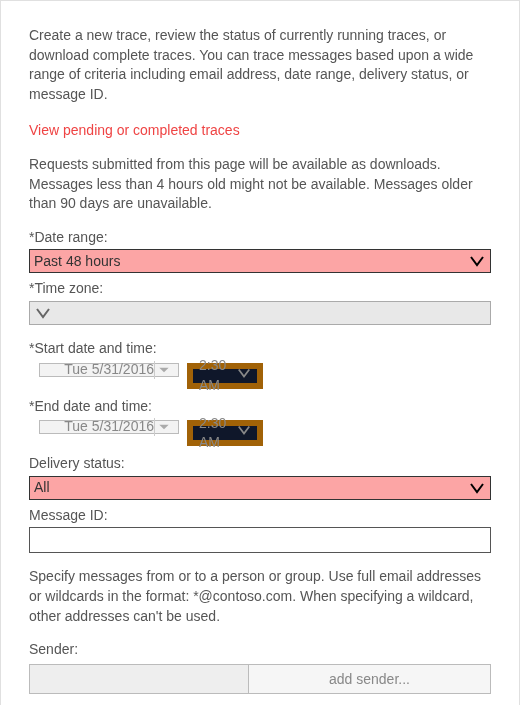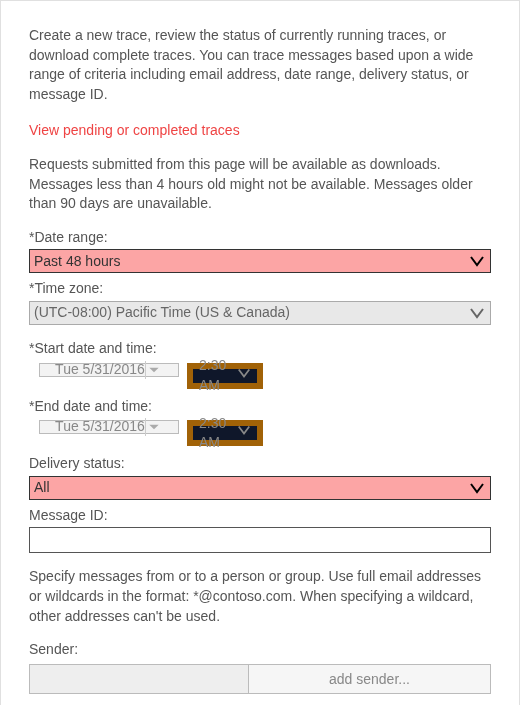--- a/index.html
+++ b/index.html
@@ -43,21 +43,21 @@
     .chevron-dark svg { width: 16px; height: 16px; }
     .chevron-grey svg { width: 14px; height: 14px; }
     .dt-row { display: flex; gap: 8px; margin-top: 4px; margin-left: 10px; }
     .date-box {
       width: 140px; height: 14px;
       border: 1px solid #bbb;
       background: #f3f3f3;
       color: #888;
       display: flex; align-items: center;
       padding: 0 6px;
-      justify-content: center;
+      justify-content: flex-end;
     }
     .date-box .dropbox {
       width: 18px; height: 18px;
       border-left: 1px solid #ccc;
       display: flex; align-items: center; justify-content: center;
     }
     .time-box {
       width: 76px; height: 26px;
       border: 6px solid #a16207;
       background: #0f172a;
@@ -112,21 +112,20 @@
   <span class="val">Past 48 hours</span>
   <span class="chevron-dark">
     <svg viewBox="0 0 16 16">
         <path d="M2 4 L8 12 L14 4" fill="none" stroke="#000" stroke-width="2"></path>
       </svg>
   </span>
 </div>
 
 <div class="field-label">*Time zone:</div>
 <div class="select-full disabled">
-  <span class="val">(UTC-08:00) Pacific Time (US &amp; Canada)</span>
   <span class="chevron-dark">
     <svg viewBox="0 0 16 16">
         <path d="M2 4 L8 12 L14 4" fill="none" stroke="#666" stroke-width="2"></path>
       </svg>
   </span>
 </div>
 
 <div class="field-label mt14">*Start date and time:</div>
 <div class="dt-row spacer-dt">
   <div class="date-box">

